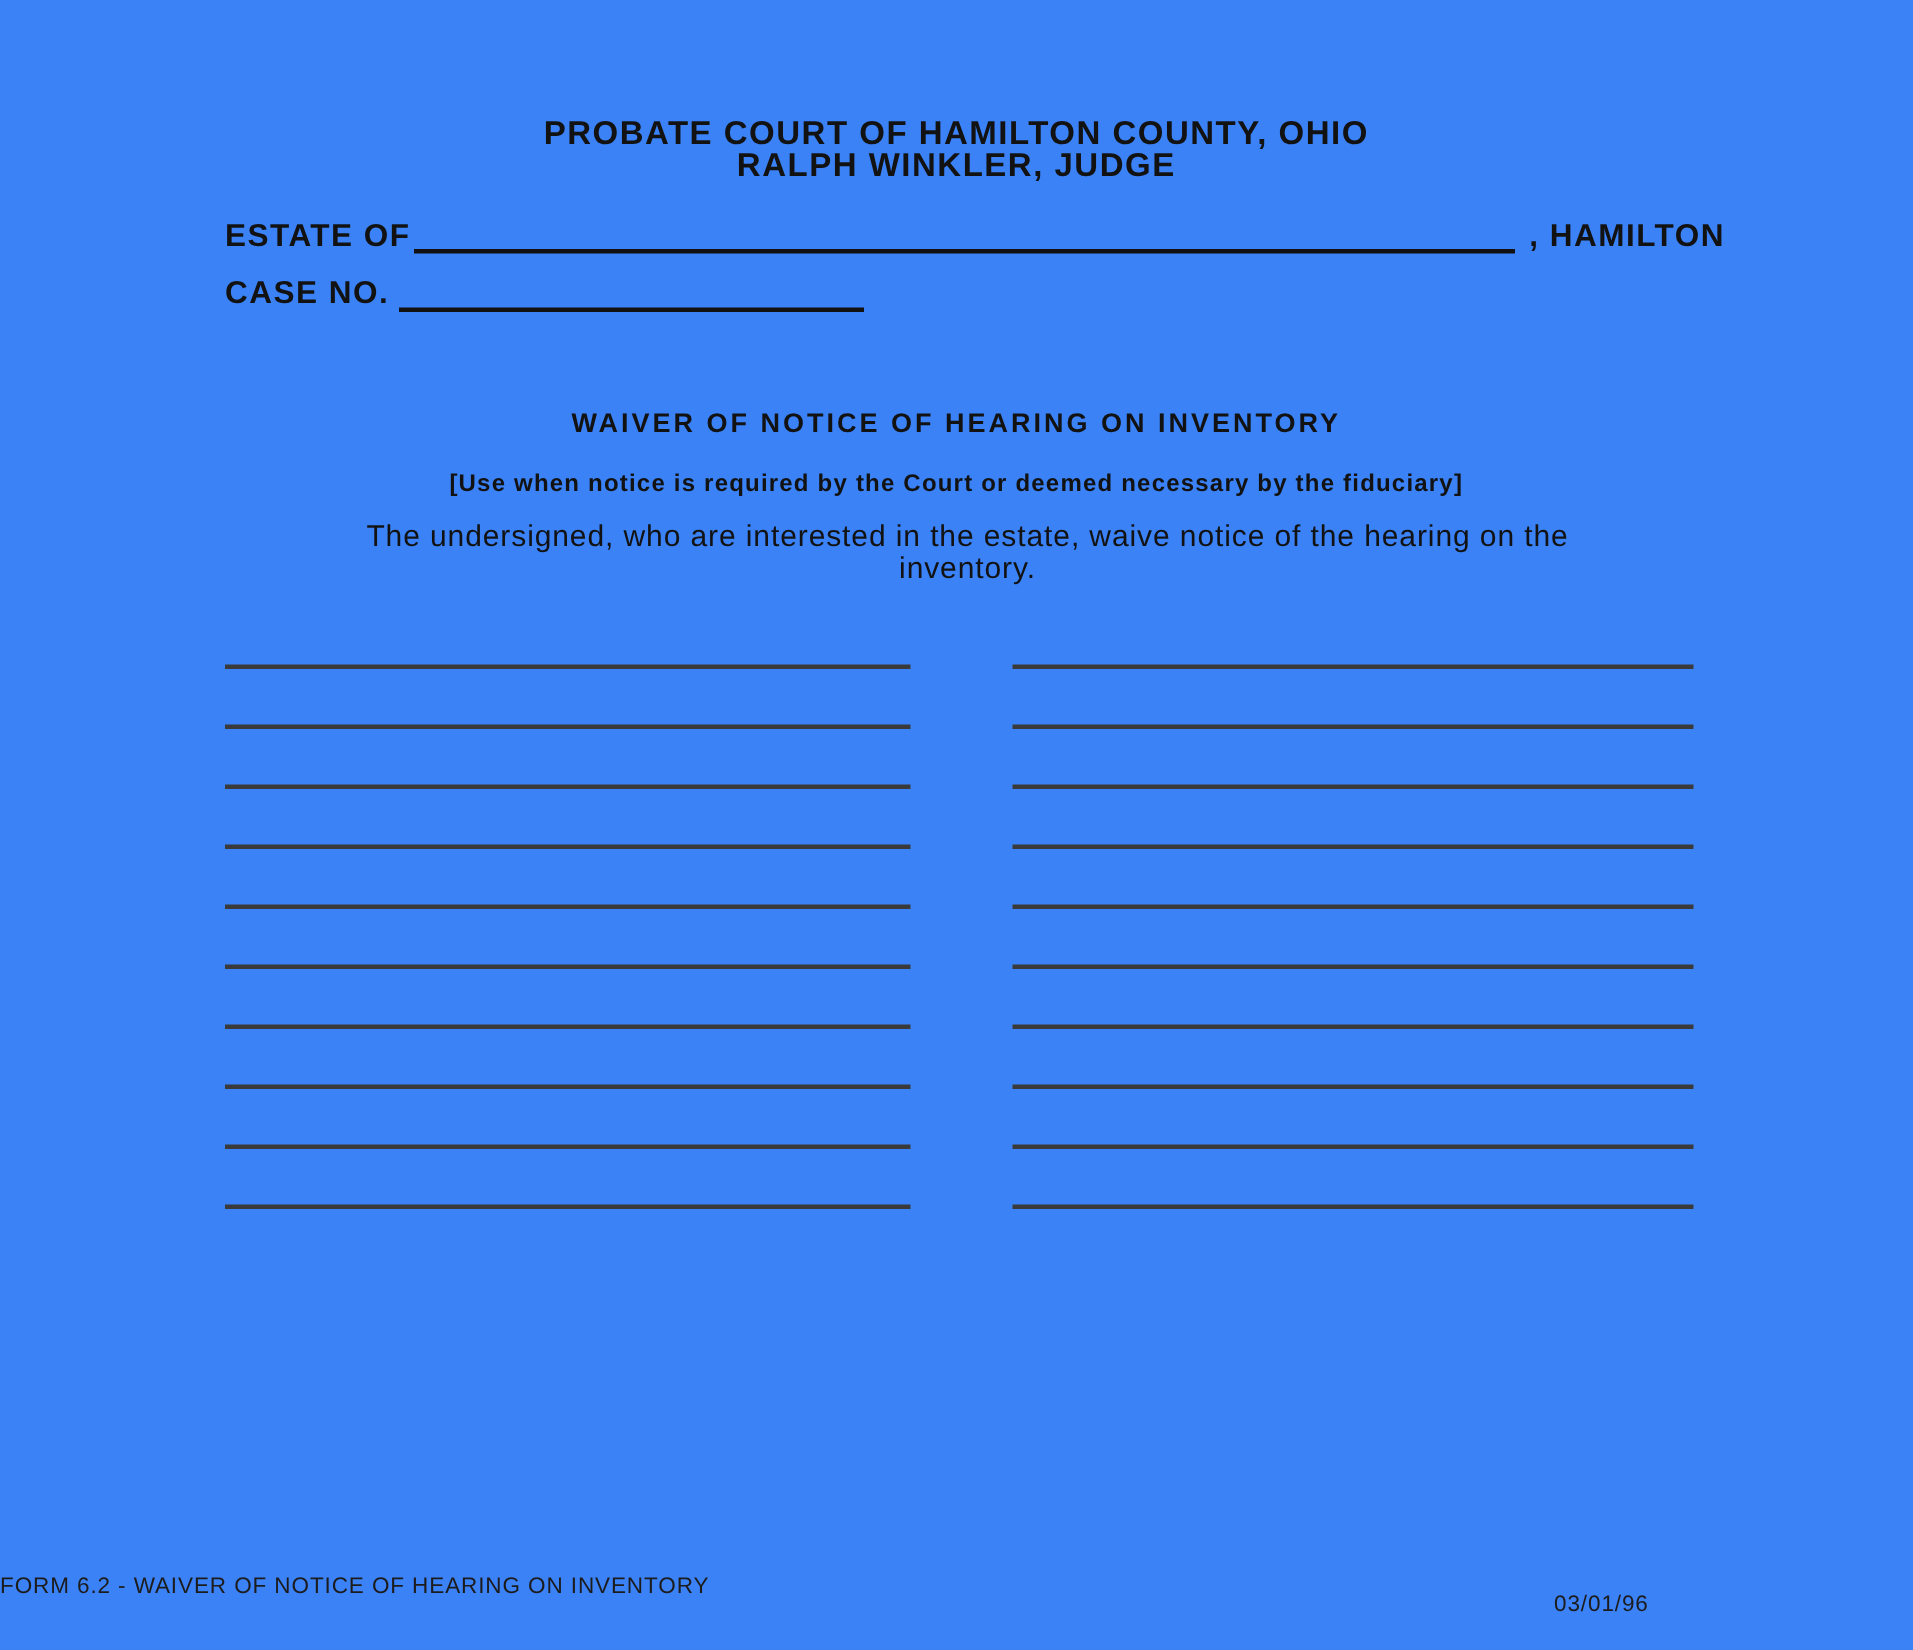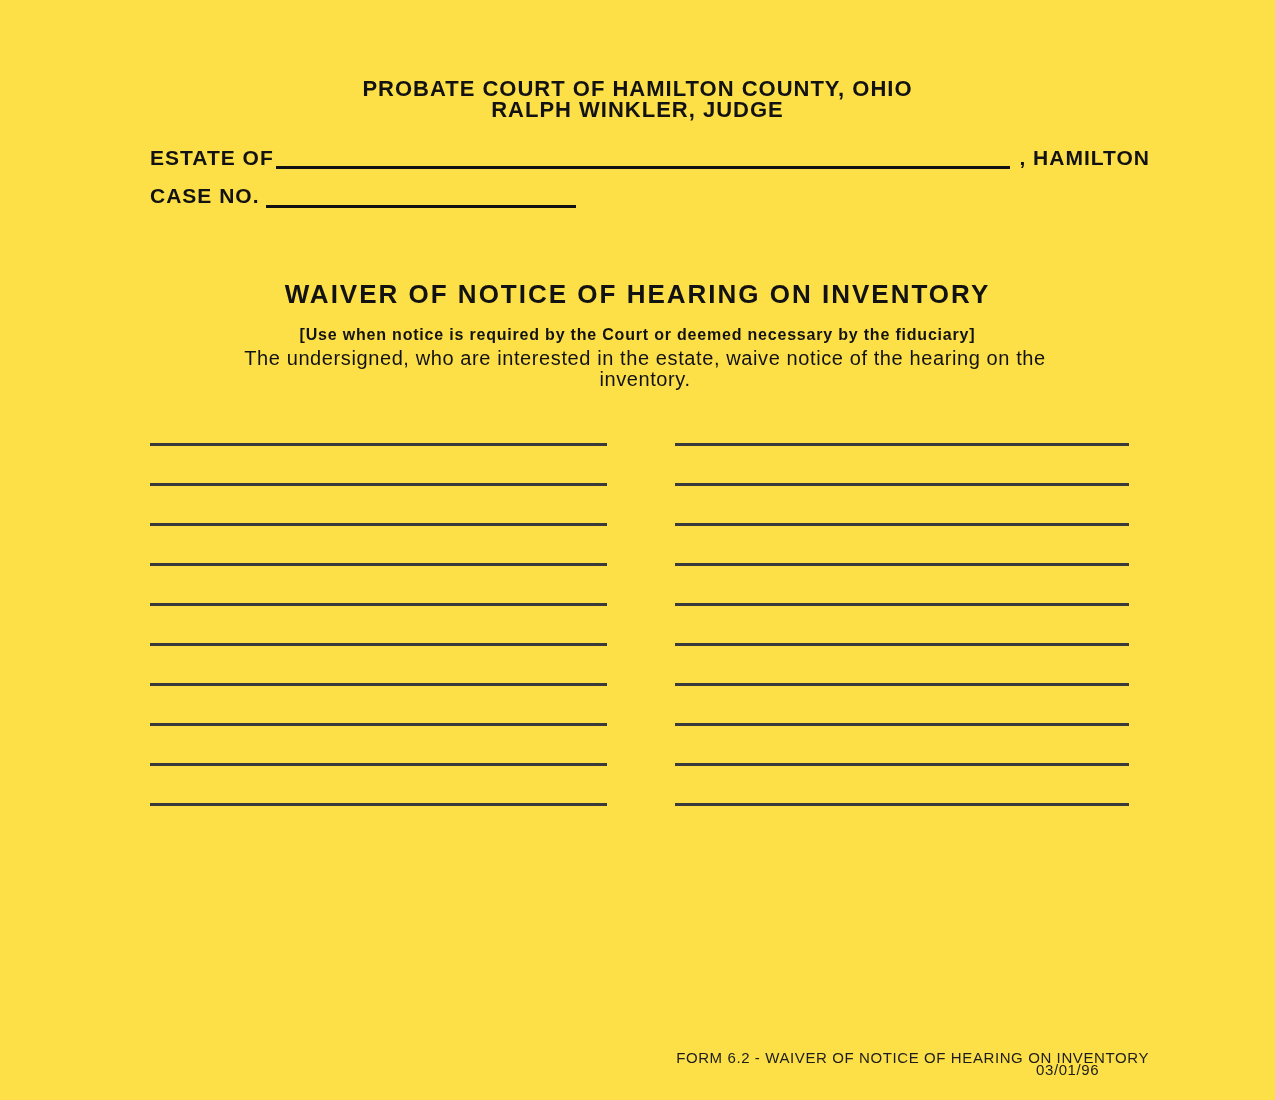--- a/index.html
+++ b/index.html
@@ -1,20 +1,20 @@
 <!DOCTYPE html>
 <html><head>
 <meta charset="utf-8">
 <style>
   html, body { margin: 0; padding: 0; background: #ffffff; }
   .page {
     position: relative;
     width: 1275px;
     height: 1100px;
-    background: #fde047;
+    background: #3b82f6;
     color: #121212;
     font-family: "Liberation Sans", sans-serif;
     overflow: hidden;
   }
   
   .court-header {
     position: absolute;
     top: 78px; left: 0; width: 1275px;
     text-align: center;
     font-weight: bold;
@@ -57,24 +57,24 @@
     align-self: stretch;
   }
   
   .title-block {
     position: absolute;
     top: 265px; left: 0; width: 1275px;
     text-align: center;
   }
   .title-main {
     font-weight: bold;
-    font-size: 26px;
+    font-size: 18px;
     line-height: 27px;
     letter-spacing: 2px;
-    margin: 16px;
+    margin: 4px;
   }
   .title-sub {
     font-weight: bold;
     font-size: 16px;
     line-height: 18px;
     letter-spacing: 0.8px;
     margin-top: 18px;
   }
   
   .body-text {
@@ -100,21 +100,21 @@
   
   .footer {
     position: absolute;
     top: 1049px; left: 0; width: 1275px;
     font-size: 15px;
     letter-spacing: 0.6px;
     color: #1c1c1c;
   }
   .footer .form-label {
     display: block;
-    text-align: right;
+    text-align: left;
     width: 1149px;
   }
   .footer .form-date {
     position: absolute;
     top: 0; left: 1036px; margin-top: 12px;
   }
 </style>
 </head>
 <body>
 

